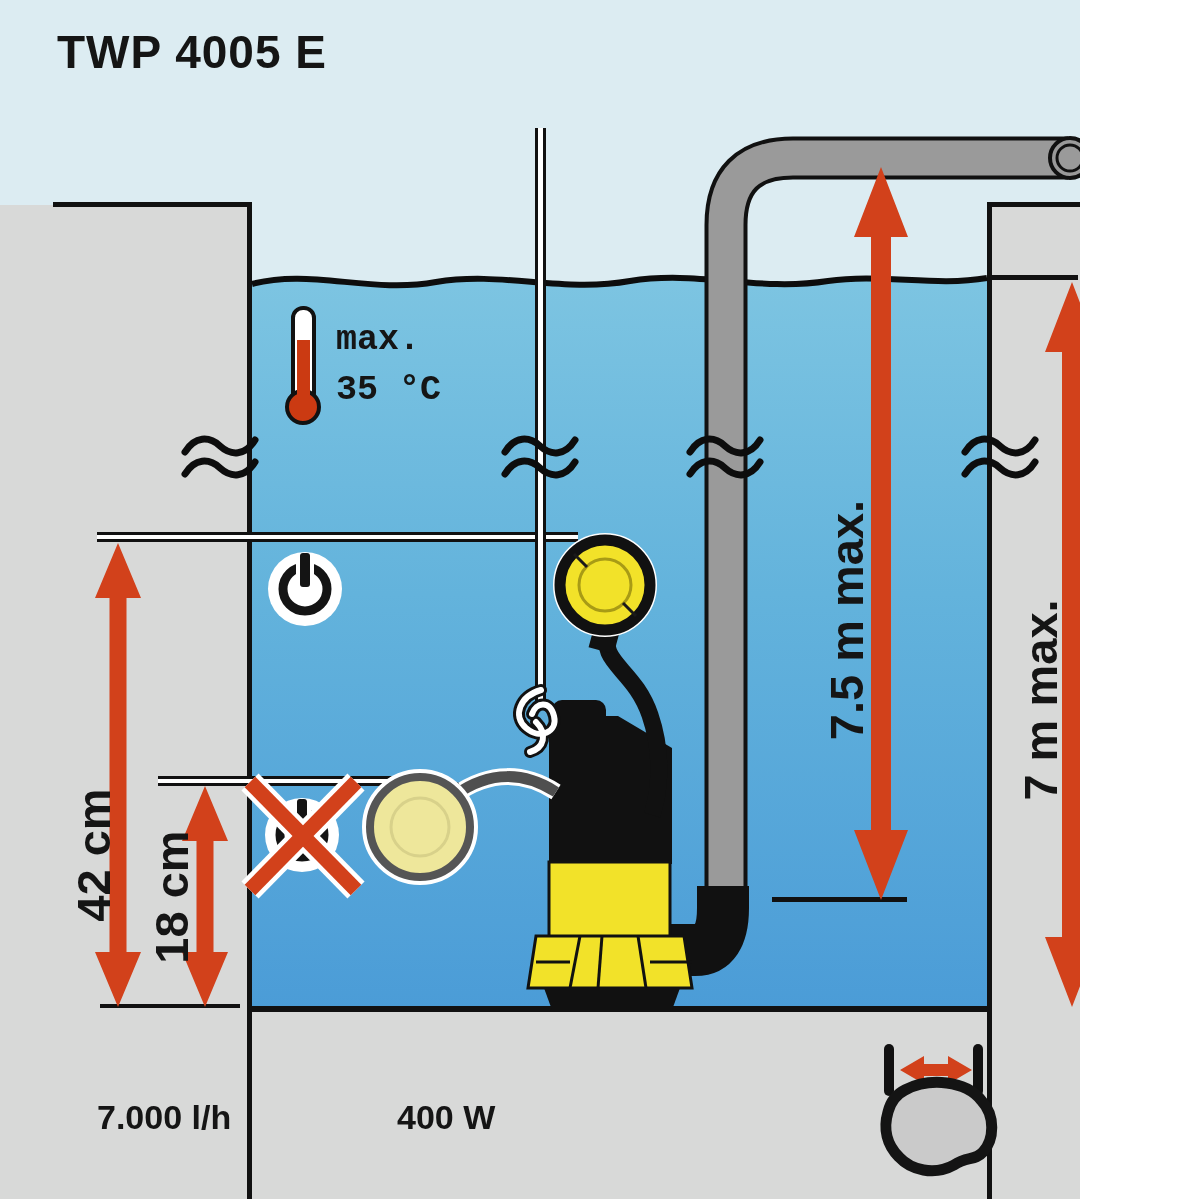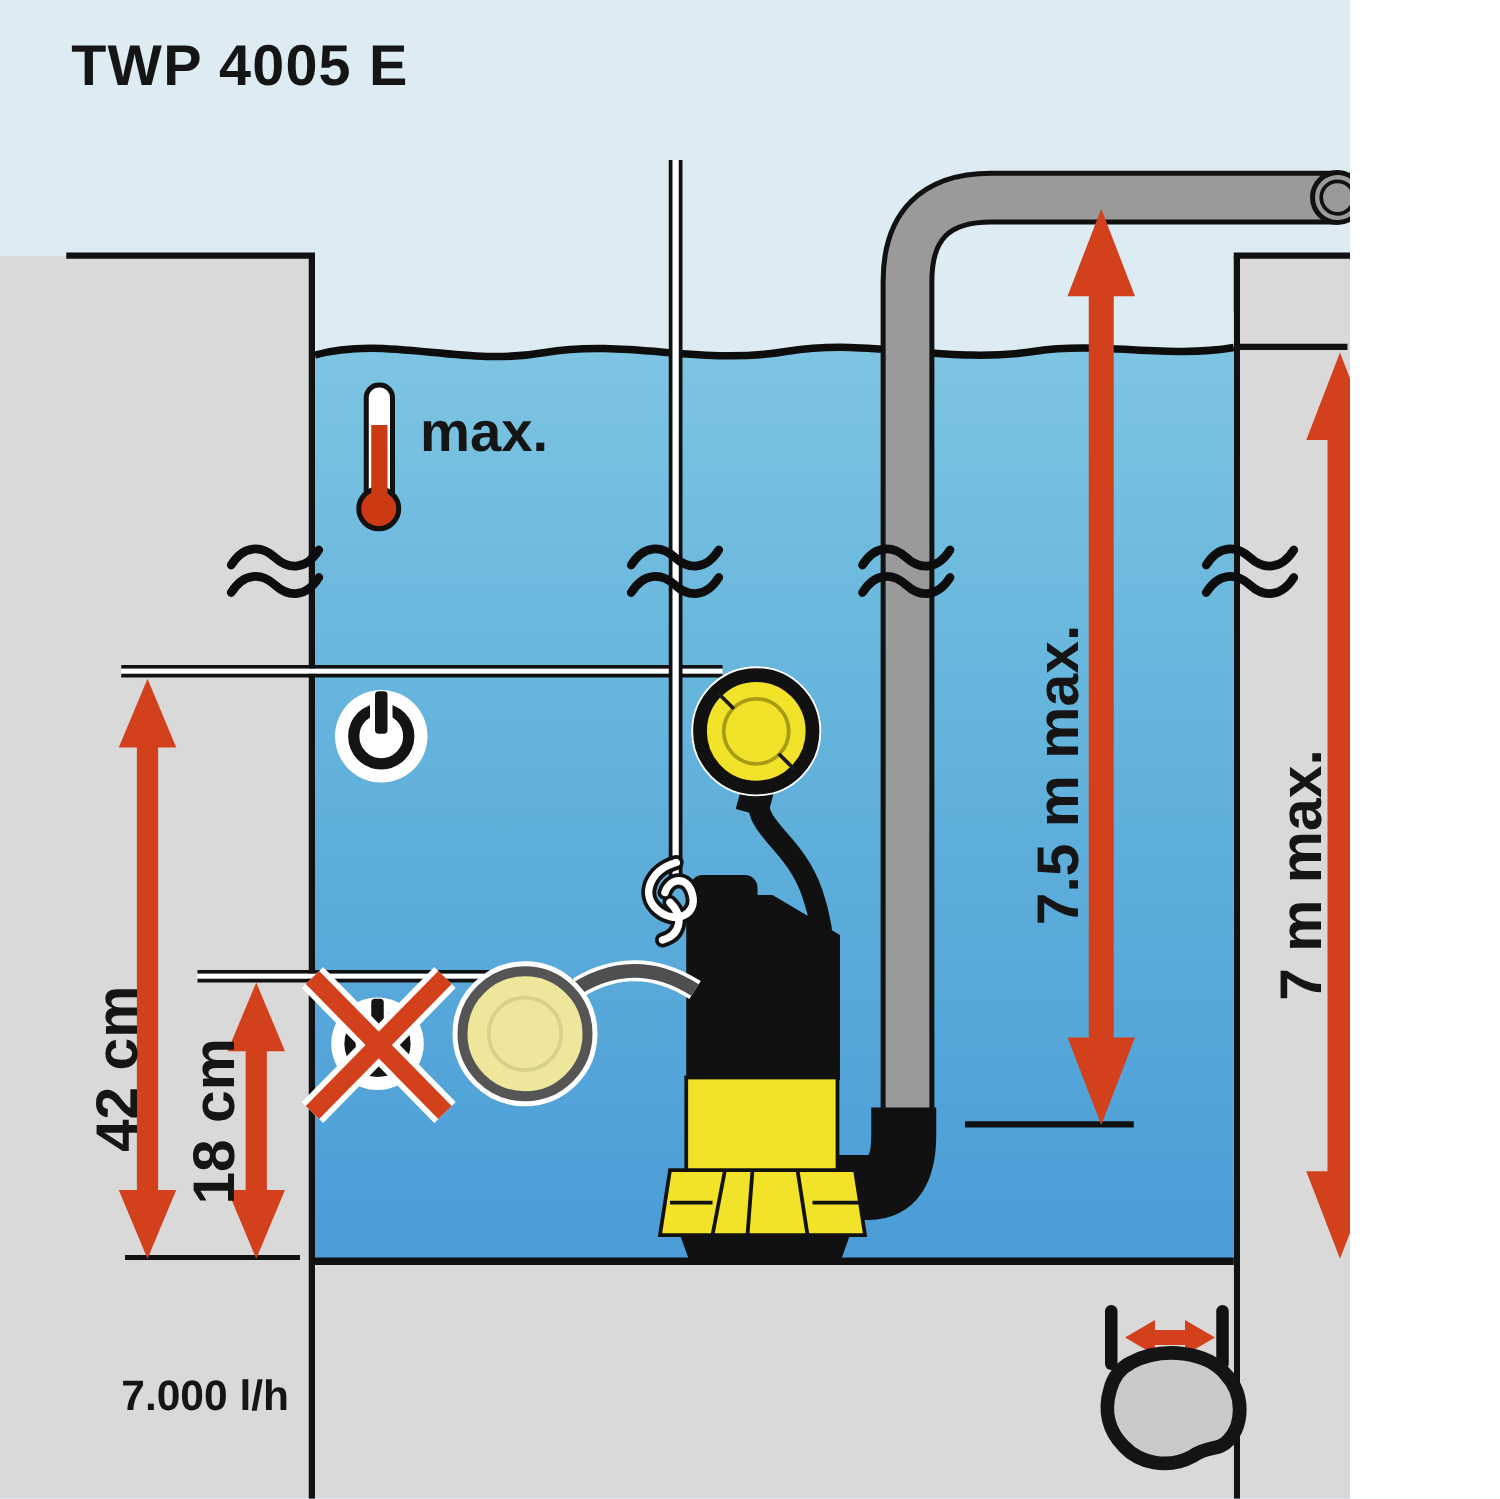--- a/index.html
+++ b/index.html
@@ -14,21 +14,21 @@
   #left-wall-topline{left:53px;top:202px;width:199px;height:5px;background:#111;}
   #right-wall{left:987px;top:205px;width:213px;height:994px;background:#d8d9d8;border-left:5px solid #111;}
   #right-wall-topline{left:987px;top:202px;width:150px;height:5px;background:#111;}
   #floor{left:252px;top:1010px;width:735px;height:189px;background:#d8d9d8;}
   #water{left:252px;top:252px;width:735px;height:758px;
     background:linear-gradient(180deg,#7fc6e2 0%,#63b3dc 45%,#4b9cd7 100%);}
   svg.art{position:absolute;left:0;top:0;z-index:5;}
   .label{position:absolute;z-index:10;color:#151515;font-weight:bold;white-space:nowrap;}
   .rot{transform:translate(-50%,-50%) rotate(-90deg);}
   .title{font-size:46px;letter-spacing:1px;}
-  .temp{font-size:45px;}
+  .temp{font-size:35px;font-family:Liberation Mono, monospace;}
   .dim{font-size:47px;}
   .spec{font-size:34px;}
 </style>
 </head>
 <body>
 
 <div class="stage">
 
   <div class="block" id="left-wall"></div>
   <div class="block" id="left-wall-topline"></div>
@@ -180,21 +180,23 @@
       <rect x="884" y="1044" width="10" height="52" rx="5" fill="#111"></rect>
       <rect x="973" y="1044" width="10" height="52" rx="5" fill="#111"></rect>
       <path fill="#d2411b" d="M900,1070 L924,1056 L924,1064 L948,1064 L948,1056 L972,1070 L948,1084 L948,1076 L924,1076 L924,1084 Z"></path>
       <path d="M905,1090 C930,1077 966,1081 981,1100 C996,1116 994,1140 983,1152 C975,1161 967,1156 954,1165 C934,1176 911,1170 899,1157 C887,1145 883,1129 888,1112 C891,1100 897,1094 905,1090 Z" fill="#cacaca" stroke="#141414" stroke-width="11" stroke-linejoin="round"></path>
     </g>
   </svg>
 
   <div class="label title" style="left:57px;top:25px;">TWP 4005 E</div>
 
   <div class="label temp" style="left:336px;top:320px;">max.</div>
+  <div class="label temp" style="left:336px;top:370px;">35 °C</div>
 
   <div class="label dim rot" style="left:93px;top:855px;">42 cm</div>
   <div class="label dim rot" style="left:171px;top:897px;">18 cm</div>
   <div class="label dim rot" style="left:846px;top:620px;">7.5 m max.</div>
   <div class="label dim rot" style="left:1040px;top:700px;">7 m max.</div>
 
   <div class="label spec" style="left:97px;top:1098px;">7.000 l/h</div>
+  <div class="label spec" style="left:397px;top:1098px;">400 W</div>
 
 </div>
 
 </body></html>

